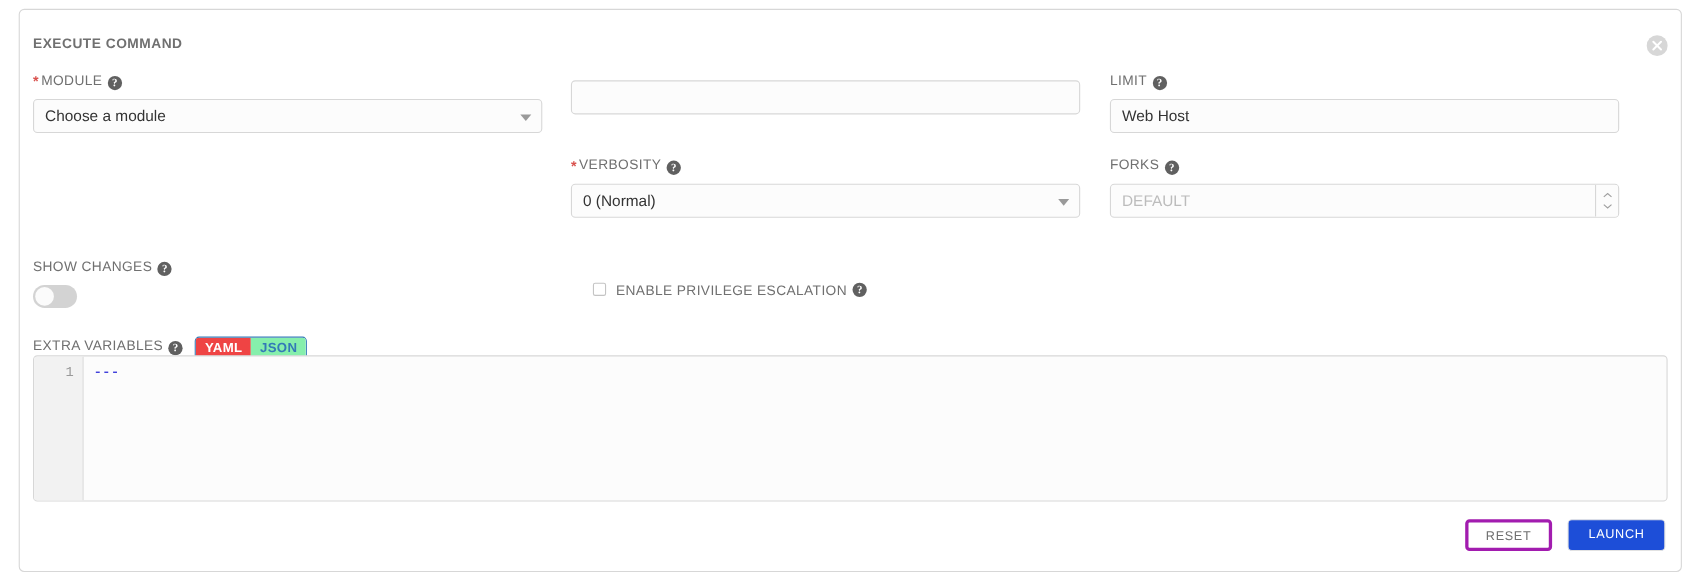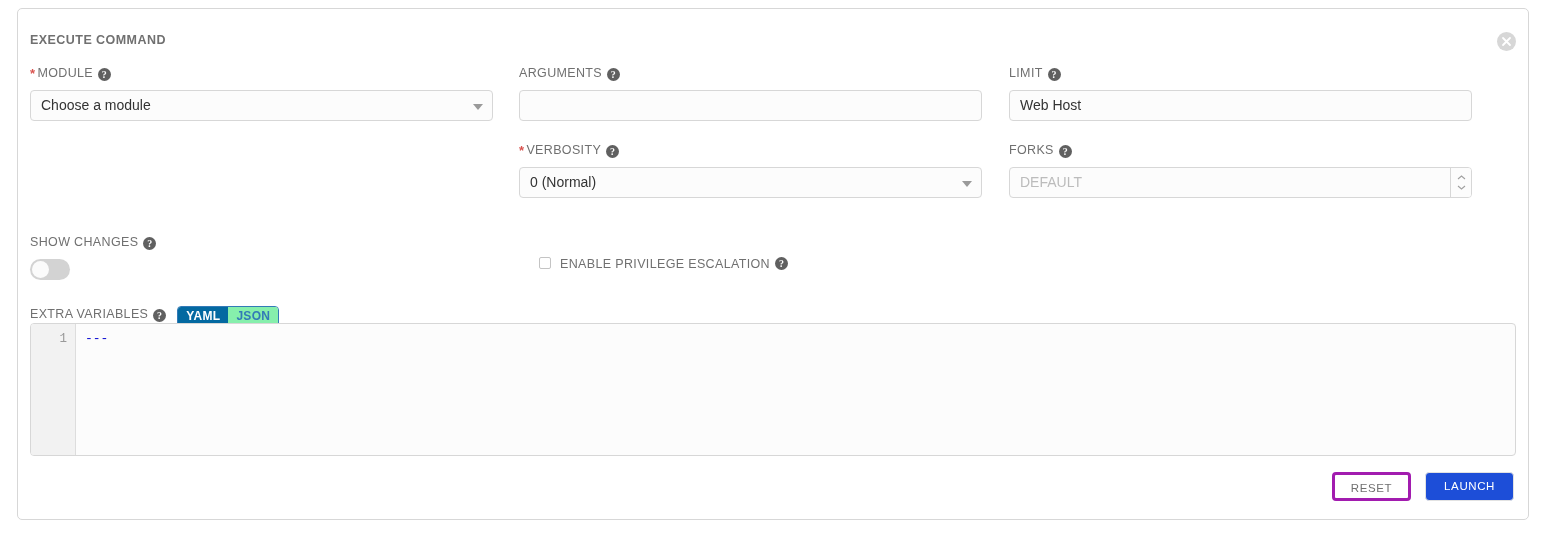--- a/index.html
+++ b/index.html
@@ -197,21 +197,21 @@
     height: 21px;
   }
   .seg div {
     font-size: 12px;
     font-weight: bold;
     letter-spacing: .3px;
     padding: 0 8px;
     line-height: 19px;
     cursor: pointer;
   }
-  .seg .on  { background: #0369a1; color: #ffffff; }
+  .seg .on  { background: #ef4444; color: #ffffff; }
   .seg .off { background: #86efac; color: #337ab7; }
 
   .editor {
     position: absolute;
     left: 12px; top: 314px;
     width: 1486px; height: 133px;
     border: 1px solid #d7d7d7;
     border-radius: 4px;
     background: #fcfcfc;
     display: flex;
@@ -290,23 +290,20 @@
         <label class="fld-label">
           <span class="req">*</span><span>MODULE</span><span class="help">?</span>
         </label>
         <div class="ctl select">
           <span>Choose a module</span>
           <span class="caret"></span>
         </div>
       </div>
 
       <div class="col col-2">
-        <label class="fld-label">
-          <span>ARGUMENTS</span><span class="help">?</span>
-        </label>
         <div class="ctl empty">
           <span></span>
         </div>
       </div>
 
       <div class="col col-3">
         <label class="fld-label">
           <span>LIMIT</span><span class="help">?</span>
         </label>
         <div class="ctl">

